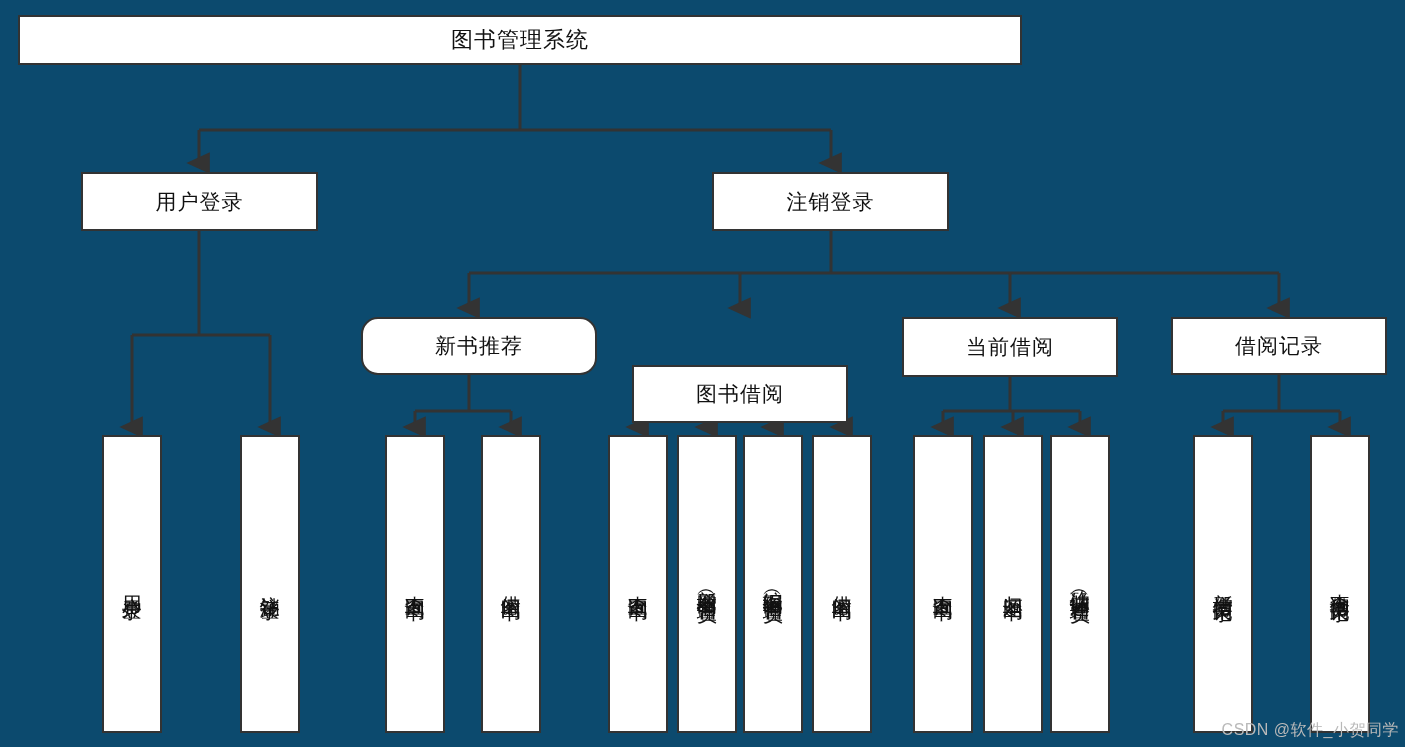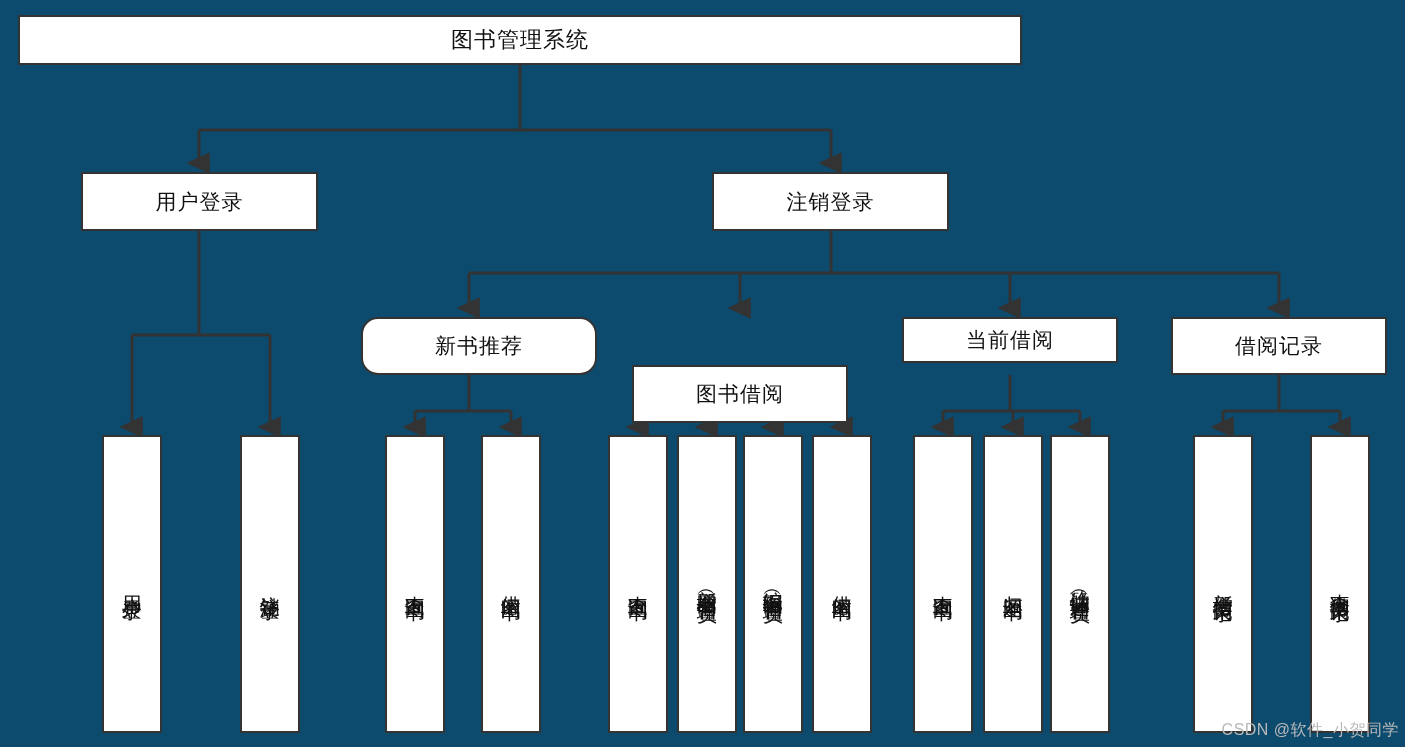--- a/index.html
+++ b/index.html
@@ -139,21 +139,21 @@
   <div class="node node-h" style="left:712px; top:172px; width:237px; height:59px;">
     <span>注销登录</span>
   </div>
 
   <div class="node node-h" style="left:361px; top:317px; width:236px; height:58px;border-radius:17px;">
     <span>新书推荐</span>
   </div>
   <div class="node node-h" style="left:632px; top:317px; width:216px; height:58px;margin-top:48px;">
     <span>图书借阅</span>
   </div>
-  <div class="node node-h" style="left:902px; top:317px; width:216px; height:46px;">
+  <div class="node node-h" style="left:902px; top:317px; width:216px; height:60px;">
     <span>当前借阅</span>
   </div>
   <div class="node node-h" style="left:1171px; top:317px; width:216px; height:58px;">
     <span>借阅记录</span>
   </div>
 
   <div class="node node-v" style="left:102px; top:435px; width:60px; height:298px;">
     <span>用户登录</span>
   </div>
   <div class="node node-v" style="left:240px; top:435px; width:60px; height:298px;">

